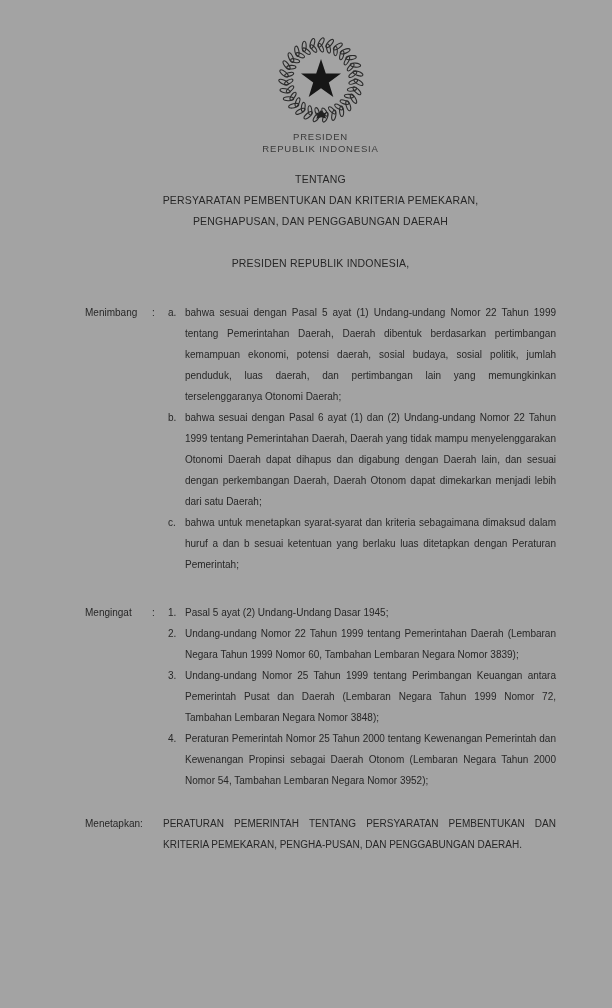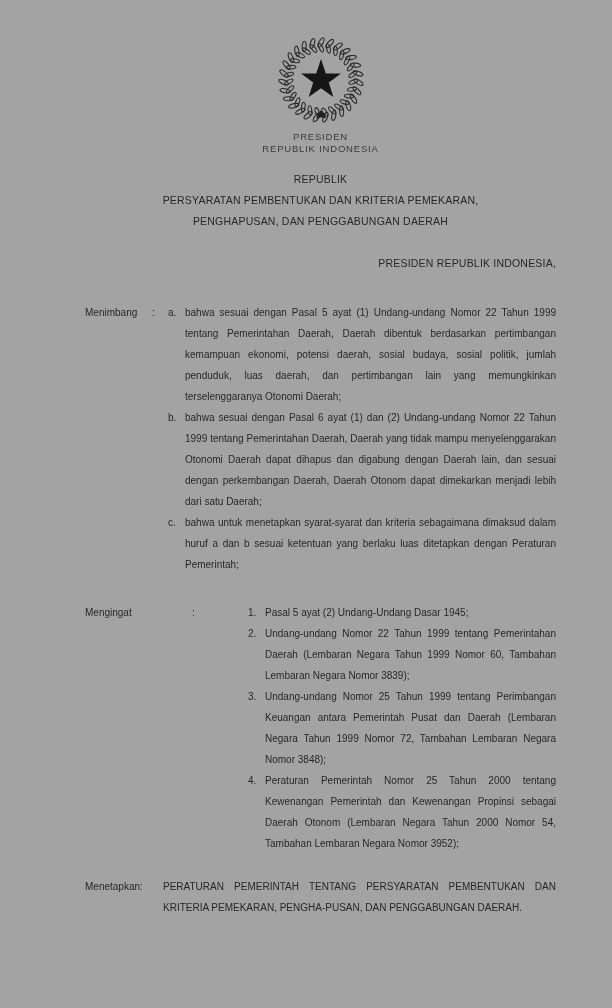--- a/index.html
+++ b/index.html
@@ -29,33 +29,33 @@
   }
   
   .title-block { margin-top:15px; text-align:center; }
   .tline {
     font-size:10.5px;
     line-height:21px;
     letter-spacing:0.2px;
   }
   .salutation {
     margin-top:21px;
-    text-align:right;
+    text-align:center;
     font-size:10.5px;
     line-height:21px;
     letter-spacing:0.2px;
   }
   
   .section {
     display:flex;
     font-size:10px;
     line-height:21px;
   }
   .menimbang { margin-top:28px; }
-  .mengingat { margin-top:27px;gap:40px; }
+  .mengingat { margin-top:27px; }
   .slabel { width:67px; flex:none; }
   .scolon { width:16px; flex:none; }
   .sitems { flex:1; min-width:0; }
   .item { display:flex; }
   .marker { width:17px; flex:none; }
   .itext {
     flex:1; min-width:0;
     text-align:justify;
     text-justify:inter-word;
   }
@@ -136,21 +136,21 @@
         <path fill="#161616" d="M0,-21 L4.8,-6.6 L20,-6.5 L7.8,2.5 L12.3,17 L0,8.2 L-12.3,17 L-7.8,2.5 L-20,-6.5 L-4.8,-6.6 Z"></path>
         <path fill="#222222" d="M0,30 L2.6,33.2 L5.6,32.4 L3.8,35.6 L5.2,38.6 L0.2,37.2 L-4.8,38.8 L-3.4,35.6 L-5.4,32.4 L-2.4,33.2 Z"></path>
       </svg>
     </div>
     <div class="org">
       <div>PRESIDEN</div>
       <div>REPUBLIK INDONESIA</div>
     </div>
 
     <div class="title-block">
-      <div class="tline">REPUBLIK</div>
+      <div class="tline">TENTANG</div>
       <div class="tline">PERSYARATAN PEMBENTUKAN DAN KRITERIA PEMEKARAN,</div>
       <div class="tline">PENGHAPUSAN, DAN PENGGABUNGAN DAERAH</div>
     </div>
     <div class="salutation">PRESIDEN REPUBLIK INDONESIA,</div>
 
     <div class="section menimbang">
       <div class="slabel">Menimbang</div>
       <div class="scolon">:</div>
       <div class="sitems">
         <div class="item">

